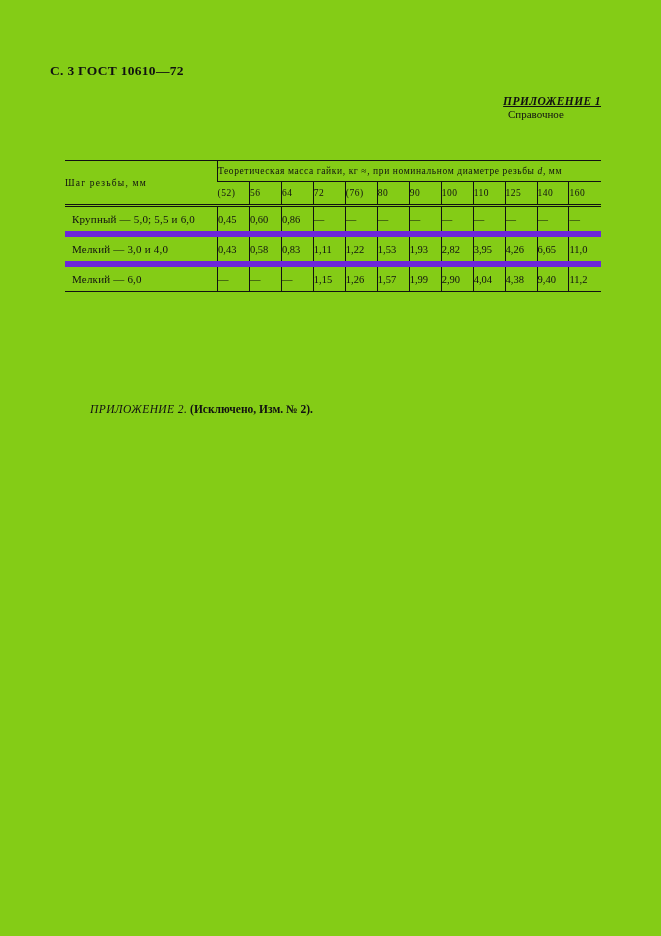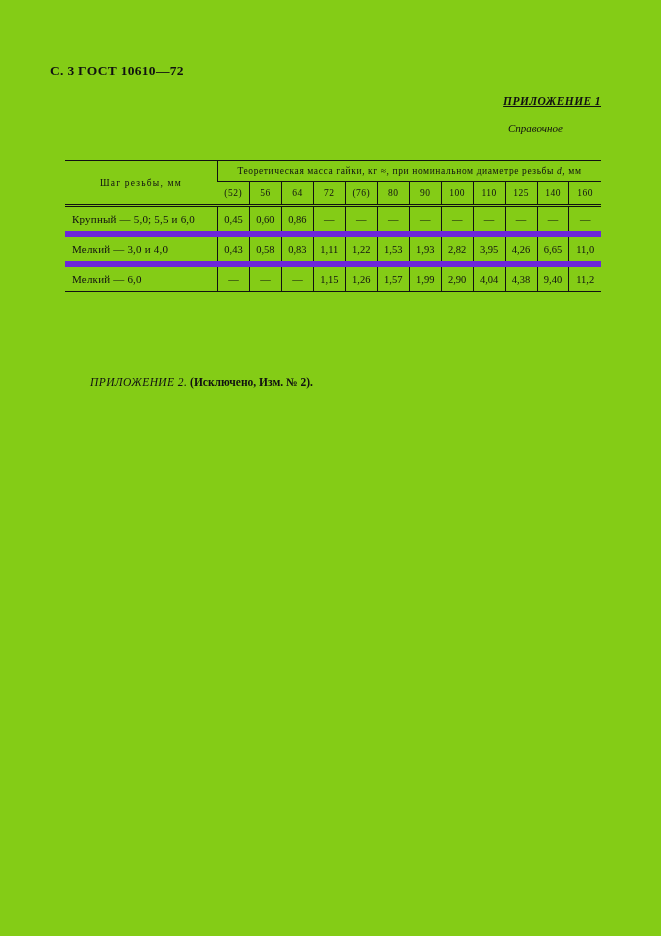--- a/index.html
+++ b/index.html
@@ -35,40 +35,38 @@
   .appendix1-title {
     font-style: italic;
     font-weight: 600;
     font-size: 11.5px;
     text-align: right;
     letter-spacing: 0.4px;
     white-space: nowrap;
     text-decoration: underline;
   }
   .appendix1-subtitle {
-    font-style: italic;
     font-size: 11px;
-    margin-top: 15px;
+    margin-top: 1px;
     padding-left: 48px;
     white-space: nowrap;
   }
   .gtable {
     position: absolute;
     left: 65px;
     top: 160px;
     width: 536px;
     border-collapse: collapse;
     table-layout: fixed;
     border-top: 1.5px solid #111;
     border-bottom: 1.5px solid #111;
   }
   .gtable td {
     padding: 0;
     vertical-align: middle;
-    text-align: center;
   }
   .gtable td + td {
     border-left: 1px solid #111;
   }
   .col1-header {
     width: 152px;
     font-size: 9.5px;
     letter-spacing: 1.2px;
   }
   .span-header {
@@ -99,21 +97,21 @@
   tbody td.row-label {
     text-align: left;
     padding-left: 7px;
     font-size: 11px;
     letter-spacing: 0.2px;
     white-space: nowrap;
   }
   .appendix2 {
     position: absolute;
     left: 90px;
-    top: 376px;
+    top: 403px;
     font-size: 11.5px;
     white-space: nowrap;
   }
   .appendix2-italic {
     font-style: italic;
     letter-spacing: 0.4px;
   }
   .appendix2-bold {
     font-weight: bold;
   }

